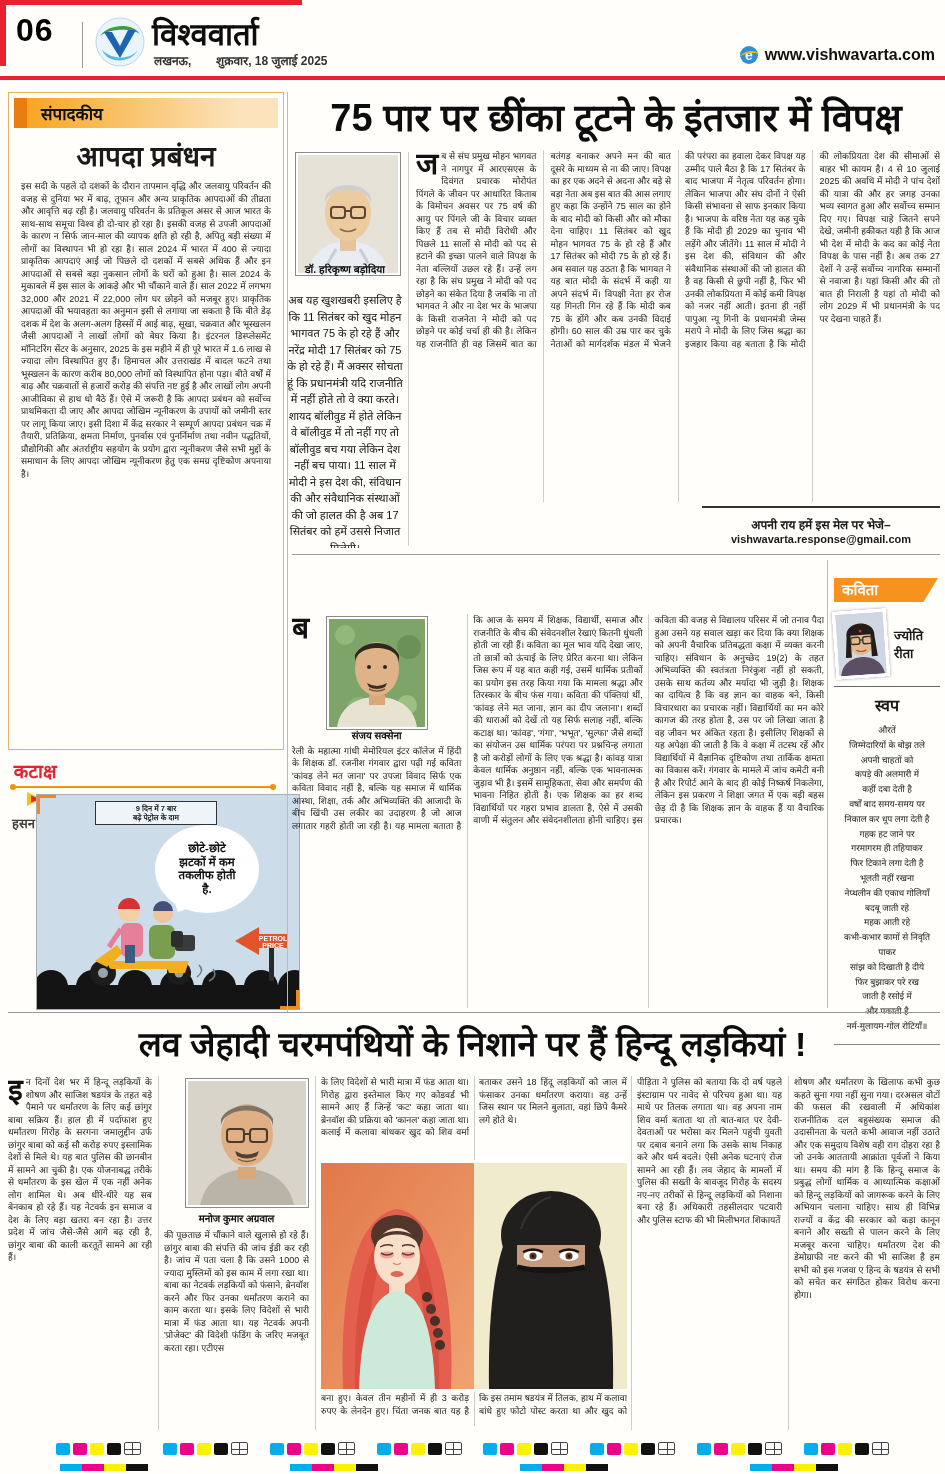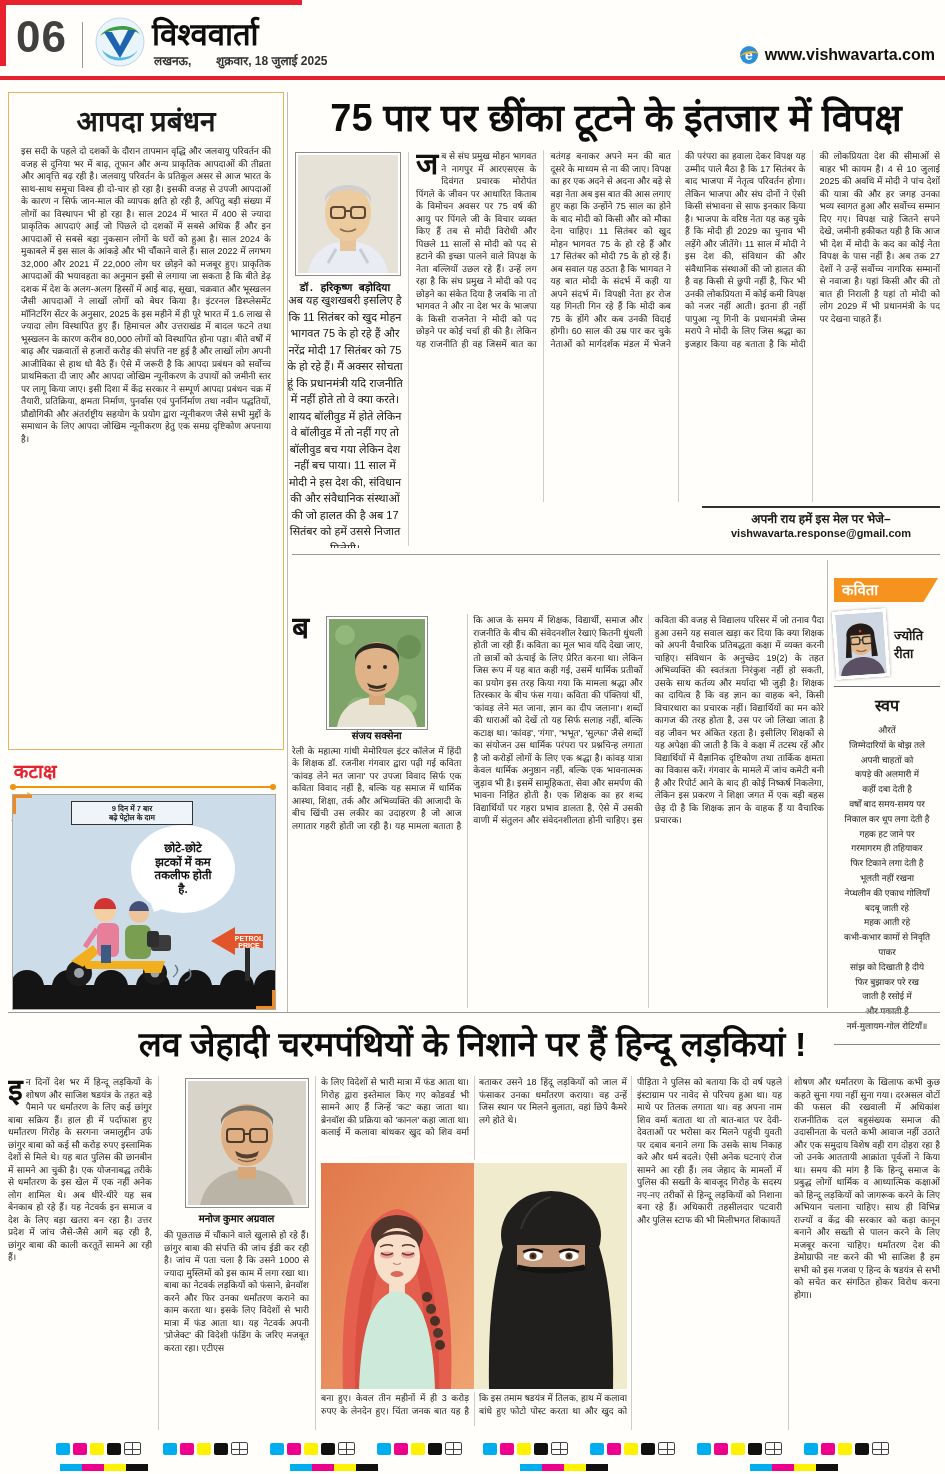--- a/index.html
+++ b/index.html
@@ -4,57 +4,57 @@
 <style>
   html,body{margin:0;padding:0;background:#888;}
   #page{position:relative;width:945px;height:1474px;background:#fffefa;overflow:hidden;
         font-family:"Liberation Sans","DejaVu Sans",sans-serif;color:#1a1a1a;}
   .abs{position:absolute;}
   .just{text-align:justify;font-size:9px;line-height:12.5px;color:#222;overflow:hidden;}
   .dropcap{float:left;font-size:30px;line-height:27px;font-weight:800;padding:0 3px 0 0;color:#111;}
   .pre{white-space:pre-line;}
   
   .red{background:#e8212e;}
-  .pagenum{font-size:44px;font-weight:800;color:#404040;letter-spacing:1px;}
+  .pagenum{font-size:32px;font-weight:800;color:#000000;letter-spacing:1px;}
   .masthead{font-size:31px;font-weight:800;color:#0d0d0d;}
   .dateline{font-size:12px;font-weight:700;color:#333;}
   .sectiontitle{font-size:33px;font-weight:800;color:#0d0d0d;}
   .website{font-size:16px;font-weight:800;color:#111;display:flex;align-items:center;gap:5px;}
   
   .edbox{border:1px solid #eab15e;background:#fffefb;}
   .edbar{height:30px;margin:5px;background:linear-gradient(90deg,#f6a21c,#fce3bb 85%);display:flex;align-items:center;}
   .edbar .sq{width:13px;height:30px;background:#e97d10;margin-right:14px;}
   .edlabel{font-size:17px;font-weight:800;color:#111;}
   .edtitle{text-align:center;font-size:28px;font-weight:800;margin:8px 0 6px 0;}
   
   .katlabel{font-size:19px;font-weight:800;color:#e8212e;}
   .katauthor{font-size:13px;font-weight:800;color:#404040;text-align:center;}
   .katrule{height:2px;background:#f0930f;position:relative;}
   .katrule::before,.katrule::after{content:"";position:absolute;top:-2px;width:6px;height:6px;border-radius:50%;background:#f0930f;}
   .katrule::before{left:-2px;} .katrule::after{right:-2px;}
-  .cartoon{border:1px solid #aaa;background:#0ea5e9;overflow:hidden;}
+  .cartoon{border:1px solid #aaa;background:#0ea5e9;overflow:hidden;margin-left:24px;}
   .corner{position:absolute;width:16px;height:16px;}
   .corner.tl{left:-2px;top:-2px;border-left:5px solid #f08a1e;border-top:5px solid #f08a1e;}
   .corner.br{right:-2px;bottom:-2px;border-right:5px solid #f08a1e;border-bottom:5px solid #f08a1e;}
   .cap-box{position:absolute;background:#eef4f8;border:1px solid #333;font-size:7.5px;line-height:9px;
            text-align:center;padding:2px 4px;font-weight:700;}
   .bubble{position:absolute;background:#fff;border-radius:50%;display:flex;align-items:center;justify-content:center;
           text-align:center;font-weight:800;font-size:11.5px;line-height:13.5px;color:#111;}
   .bubble::after{content:"";position:absolute;left:14px;bottom:-8px;border:9px solid transparent;border-top-color:#fff;transform:rotate(25deg);}
   
   .headline{text-align:center;font-weight:800;color:#0d0d0d;}
   .photobox{border:1px solid #8a8a8a;background:#fff;padding:2px;}
   .caption{text-align:center;font-size:10.5px;font-weight:700;color:#111;}
   .intro{text-align:center;font-size:11px;line-height:16.5px;font-weight:500;color:#111;overflow:hidden;}
   .cols4{column-count:4;column-gap:14px;column-rule:1px solid #ccc;}
   .cols3{column-count:3;column-gap:12px;column-rule:1px solid #ccc;}
   .cols2{column-count:2;column-gap:10px;column-rule:1px solid #ccc;}
   .vline{width:1px;background:#bbb;}
   .hline{height:1px;background:#999;}
-  .feedback{border-top:2px solid #333;text-align:center;padding-top:2px;}
+  .feedback{border-top:2px solid #333;text-align:center;padding-top:8px;}
   .feedback .l1{font-size:12px;font-weight:800;}
   .feedback .l2{font-size:11px;font-weight:800;}
   
   .poemhdr{width:96px;height:24px;background:#f6921e;clip-path:polygon(0 0,100% 0,86% 100%,0 100%);
            color:#fff;font-weight:800;font-size:15px;line-height:24px;padding-left:8px;}
   .poemname{font-size:13px;font-weight:800;}
   .poemtitle{text-align:center;font-size:16px;font-weight:800;}
   .poemtext{text-align:center;font-size:8.8px;line-height:14.8px;color:#222;}
   .inline-photo{display:block;width:102px;margin:2px auto 2px auto;}
   
@@ -94,20 +94,24 @@
       <circle cx="11" cy="11" r="9" fill="#2f8ed6"></circle>
       <path d="M4 11 a7 7 0 0 1 14 0 Z" fill="none"></path>
       <text x="11" y="16" font-size="14" font-weight="bold" fill="#fff" text-anchor="middle">e</text>
       <path d="M1 13 C6 6 18 5 21 10 C16 8 7 9 1 13 Z" fill="#f4b21c"></path>
     </svg>
     <span>www.vishwavarta.com</span>
   </div>
   <div class="abs red" style="left:0;top:76px;width:945px;height:4px;"></div>
 
   <div class="abs edbox" style="left:8px;top:92px;width:274px;height:656px;">
+    <div class="edbar">
+      <div class="sq"></div>
+      <div class="edlabel">संपादकीय</div>
+    </div>
     <div class="edtitle">आपदा प्रबंधन</div>
     <div class="just" style="margin:0 12px;height:572px;">इस सदी के पहले दो दशकों के दौरान तापमान वृद्धि और जलवायु परिवर्तन की वजह से दुनिया भर में बाढ़, तूफान और अन्य प्राकृतिक आपदाओं की तीव्रता और आवृत्ति बढ़ रही है। जलवायु परिवर्तन के प्रतिकूल असर से आज भारत के साथ-साथ समूचा विश्व ही दो-चार हो रहा है। इसकी वजह से उपजी आपदाओं के कारण न सिर्फ जान-माल की व्यापक क्षति हो रही है, अपितु बड़ी संख्या में लोगों का विस्थापन भी हो रहा है। साल 2024 में भारत में 400 से ज्यादा प्राकृतिक आपदाएं आईं जो पिछले दो दशकों में सबसे अधिक हैं और इन आपदाओं से सबसे बड़ा नुकसान लोगों के घरों को हुआ है। साल 2024 के मुकाबले में इस साल के आंकड़े और भी चौंकाने वाले हैं। साल 2022 में लगभग 32,000 और 2021 में 22,000 लोग घर छोड़ने को मजबूर हुए। प्राकृतिक आपदाओं की भयावहता का अनुमान इसी से लगाया जा सकता है कि बीते डेढ़ दशक में देश के अलग-अलग हिस्सों में आई बाढ़, सूखा, चक्रवात और भूस्खलन जैसी आपदाओं ने लाखों लोगों को बेघर किया है। इंटरनल डिस्प्लेसमेंट मॉनिटरिंग सेंटर के अनुसार, 2025 के इस महीने में ही पूरे भारत में 1.6 लाख से ज्यादा लोग विस्थापित हुए हैं। हिमाचल और उत्तराखंड में बादल फटने तथा भूस्खलन के कारण करीब 80,000 लोगों को विस्थापित होना पड़ा। बीते वर्षों में बाढ़ और चक्रवातों से हजारों करोड़ की संपत्ति नष्ट हुई है और लाखों लोग अपनी आजीविका से हाथ धो बैठे हैं। ऐसे में जरूरी है कि आपदा प्रबंधन को सर्वोच्च प्राथमिकता दी जाए और आपदा जोखिम न्यूनीकरण के उपायों को जमीनी स्तर पर लागू किया जाए। इसी दिशा में केंद्र सरकार ने सम्पूर्ण आपदा प्रबंधन चक्र में तैयारी, प्रतिक्रिया, क्षमता निर्माण, पुनर्वास एवं पुनर्निर्माण तथा नवीन पद्धतियों, प्रौद्योगिकी और अंतर्राष्ट्रीय सहयोग के प्रयोग द्वारा न्यूनीकरण जैसे सभी मुद्दों के समाधान के लिए आपदा जोखिम न्यूनीकरण हेतु एक समग्र दृष्टिकोण अपनाया है।</div>
   </div>
 
   <div class="abs" style="left:12px;top:758px;display:flex;align-items:center;gap:7px;flex-direction:column;">
     <span class="katlabel">कटाक्ष</span>
     <svg width="16" height="16" viewBox="0 0 16 16">
       <polygon points="0,1 15,8 0,15" fill="#f5c21a"></polygon>
       <polygon points="4,4.5 13,8 4,11.5" fill="#e8212e"></polygon>
     </svg>
@@ -176,21 +180,21 @@
       <path d="M42 84 h16 v12 h-16 Z" fill="#e8c49c"></path>
       <ellipse cx="50" cy="58" rx="23" ry="28" fill="#eccb9f"></ellipse>
       <path d="M27 50 C27 30 73 30 73 50 L73 42 C66 26 34 26 27 42 Z" fill="#cfcfcf"></path>
       <rect x="33" y="52" width="14" height="11" rx="3" fill="none" stroke="#5a4632" stroke-width="2"></rect>
       <rect x="53" y="52" width="14" height="11" rx="3" fill="none" stroke="#5a4632" stroke-width="2"></rect>
       <line x1="47" y1="56" x2="53" y2="56" stroke="#5a4632" stroke-width="2"></line>
       <path d="M42 74 q8 5 16 0" stroke="#8a6a4e" stroke-width="1.6" fill="none"></path>
       <path d="M30 108 l8 -14 M70 108 l-8 -14" stroke="#c8cdd6" stroke-width="3"></path>
     </svg>
   </div>
-  <div class="abs caption" style="left:288px;top:280px;width:114px;font-family:Liberation Mono, monospace;">डॉ. हरिकृष्ण बड़ोदिया</div>
+  <div class="abs caption" style="left:288px;top:262px;width:114px;">डॉ. हरिकृष्ण बड़ोदिया</div>
   <div class="abs intro" style="left:287px;top:292px;width:116px;height:256px;">अब यह खुशखबरी इसलिए है कि 11 सितंबर को खुद मोहन भागवत 75 के हो रहे हैं और नरेंद्र मोदी 17 सितंबर को 75 के हो रहे हैं। मैं अक्सर सोचता हूं कि प्रधानमंत्री यदि राजनीति में नहीं होते तो वे क्या करते। शायद बॉलीवुड में होते लेकिन वे बॉलीवुड में तो नहीं गए तो बॉलीवुड बच गया लेकिन देश नहीं बच पाया। 11 साल में मोदी ने इस देश की, संविधान की और संवैधानिक संस्थाओं की जो हालत की है अब 17 सितंबर को हमें उससे निजात मिलेगी।</div>
   <div class="abs vline" style="left:408px;top:152px;height:394px;background:#ccc;"></div>
   <div class="abs just cols4" style="left:416px;top:150px;width:524px;height:352px;">
     <span class="dropcap">ज</span><span>ब से संघ प्रमुख मोहन भागवत ने नागपुर में आरएसएस के दिवंगत प्रचारक मोरोपंत पिंगले के जीवन पर आधारित किताब के विमोचन अवसर पर 75 वर्ष की आयु पर पिंगले जी के विचार व्यक्त किए हैं तब से मोदी विरोधी और पिछले 11 सालों से मोदी को पद से हटाने की इच्छा पालने वाले विपक्ष के नेता बल्लियों उछल रहे हैं। उन्हें लग रहा है कि संघ प्रमुख ने मोदी को पद छोड़ने का संकेत दिया है जबकि ना तो भागवत ने और ना देश भर के भाजपा के किसी राजनेता ने मोदी को पद छोड़ने पर कोई चर्चा ही की है। लेकिन यह राजनीति ही वह जिसमें बात का बतंगड़ बनाकर अपने मन की बात दूसरे के माध्यम से ना की जाए। विपक्ष का हर एक अदने से अदना और बड़े से बड़ा नेता अब इस बात की आस लगाए हुए कहा कि उन्होंने 75 साल का होने के बाद मोदी को किसी और को मौका देना चाहिए। 11 सितंबर को खुद मोहन भागवत 75 के हो रहे हैं और 17 सितंबर को मोदी 75 के हो रहे हैं। अब सवाल यह उठता है कि भागवत ने यह बात मोदी के संदर्भ में कही या अपने संदर्भ में। विपक्षी नेता हर रोज यह गिनती गिन रहे हैं कि मोदी कब 75 के होंगे और कब उनकी विदाई होगी। 60 साल की उम्र पार कर चुके नेताओं को मार्गदर्शक मंडल में भेजने की परंपरा का हवाला देकर विपक्ष यह उम्मीद पाले बैठा है कि 17 सितंबर के बाद भाजपा में नेतृत्व परिवर्तन होगा। लेकिन भाजपा और संघ दोनों ने ऐसी किसी संभावना से साफ इनकार किया है। भाजपा के वरिष्ठ नेता यह कह चुके हैं कि मोदी ही 2029 का चुनाव भी लड़ेंगे और जीतेंगे। 11 साल में मोदी ने इस देश की, संविधान की और संवैधानिक संस्थाओं की जो हालत की है वह किसी से छुपी नहीं है, फिर भी उनकी लोकप्रियता में कोई कमी विपक्ष को नजर नहीं आती। इतना ही नहीं पापुआ न्यू गिनी के प्रधानमंत्री जेम्स मरापे ने मोदी के लिए जिस श्रद्धा का इजहार किया वह बताता है कि मोदी की लोकप्रियता देश की सीमाओं से बाहर भी कायम है। 4 से 10 जुलाई 2025 की अवधि में मोदी ने पांच देशों की यात्रा की और हर जगह उनका भव्य स्वागत हुआ और सर्वोच्च सम्मान दिए गए। विपक्ष चाहे जितने सपने देखे, जमीनी हकीकत यही है कि आज भी देश में मोदी के कद का कोई नेता विपक्ष के पास नहीं है। अब तक 27 देशों ने उन्हें सर्वोच्च नागरिक सम्मानों से नवाजा है। यहां किसी और की तो बात ही निराली है यहां तो मोदी को लोग 2029 में भी प्रधानमंत्री के पद पर देखना चाहते हैं।</span>
   </div>
   <div class="abs feedback" style="left:702px;top:506px;width:238px;">
     <div class="l1">अपनी राय हमें इस मेल पर भेजे–</div>
     <div class="l2">vishwavarta.response@gmail.com</div>
   </div>
 

